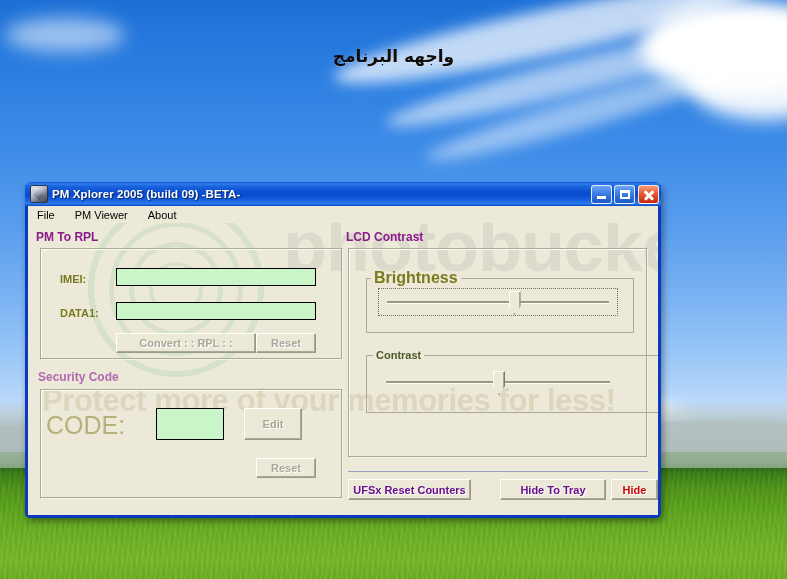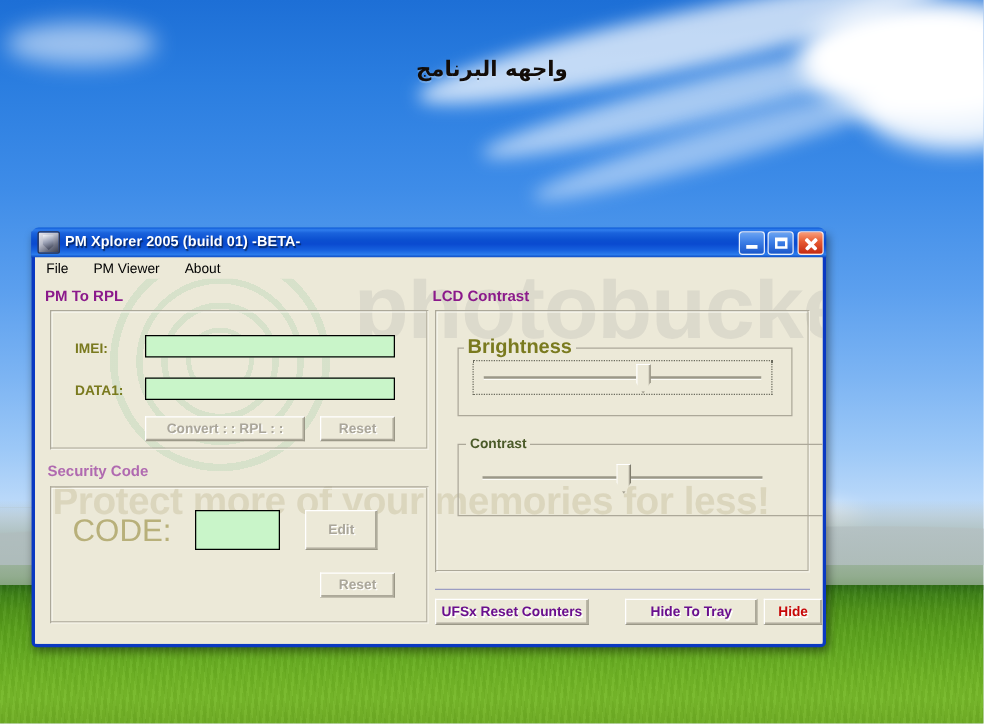--- a/index.html
+++ b/index.html
@@ -217,21 +217,21 @@
   <div class="cloud" style="left:5px;top:18px;width:120px;height:34px;opacity:.55;"></div>
   <div id="hills"></div>
   <div id="field"></div>
   <div id="caption">واجهه البرنامج</div>
 </div>
 
 <div id="window">
 
   <div id="titlebar">
     <div id="title-icon"></div>
-    <div id="title-text">PM Xplorer 2005 (build 01) -BETA-</div>
+    <div id="title-text">PM Xplorer 2005 (build 09) -BETA-</div>
     <div class="capbtn min"></div>
     <div class="capbtn max"></div>
     <div class="capbtn close"></div>
   </div>
 
   <div id="menubar">
     <div class="menu-item">File</div>
     <div class="menu-item">PM Viewer</div>
     <div class="menu-item">About</div>
   </div>
@@ -246,27 +246,27 @@
 
     <div class="sec-title" style="left:8px;top:7px;color:#8b1a8b;">PM To RPL</div>
     <div class="panel etched" style="left:12px;top:25px;width:303px;height:112px;"></div>
 
     <div class="fld-label" style="left:32px;top:50px;">IMEI:</div>
     <input class="ginput" style="left: 88px; top: 45px; width: 200px; height: 18px;" value="">
 
     <div class="fld-label" style="left:32px;top:84px;">DATA1:</div>
     <input class="ginput" style="left: 88px; top: 79px; width: 200px; height: 18px;" value="">
 
-    <div class="btn" style="left:88px;top:110px;width:128px;height:20px;">Convert : : RPL : :</div>
+    <div class="btn" style="left:88px;top:110px;width:140px;height:20px;">Convert : : RPL : :</div>
     <div class="btn" style="left:228px;top:110px;width:60px;height:20px;">Reset</div>
 
     <div class="sec-title" style="left:10px;top:147px;color:#b06ab0;">Security Code</div>
     <div class="panel etched" style="left:12px;top:166px;width:303px;height:110px;"></div>
 
-    <div style="position:absolute;left:30px;top:188px;font-size:25px;color:#b8b07a;font-family:'Liberation Sans',sans-serif;">CODE:</div>
+    <div style="position:absolute;left:18px;top:188px;font-size:25px;color:#b8b07a;font-family:'Liberation Sans',sans-serif;">CODE:</div>
     <input class="ginput" style="left: 128px; top: 185px; width: 68px; height: 32px; font-size: 13px;" value="">
     <div class="btn" style="left:216px;top:185px;width:58px;height:32px;">Edit</div>
 
     <div class="btn" style="left:228px;top:235px;width:60px;height:20px;">Reset</div>
 
     <div class="sec-title" style="left:318px;top:7px;color:#8b1a8b;">LCD Contrast</div>
     <div class="panel etched" style="left:320px;top:25px;width:300px;height:210px;"></div>
 
     <fieldset style="position:absolute;left:338px;top:46px;width:268px;height:64px;box-sizing:border-box;margin:0;padding:0;
                      border:1px solid #aca899;border-radius:0;background:transparent;">

